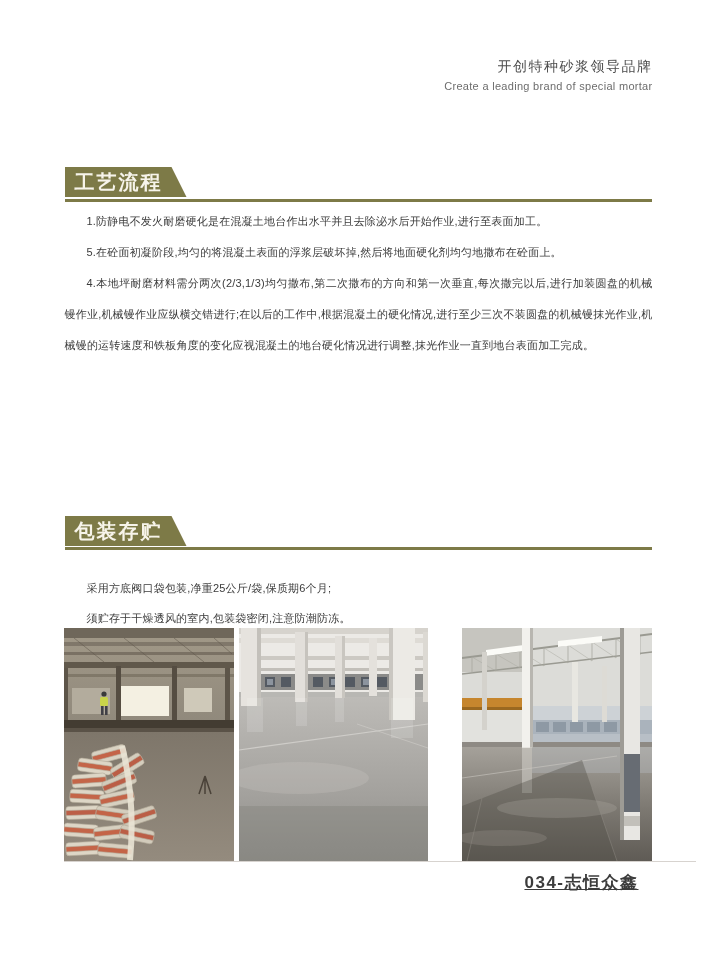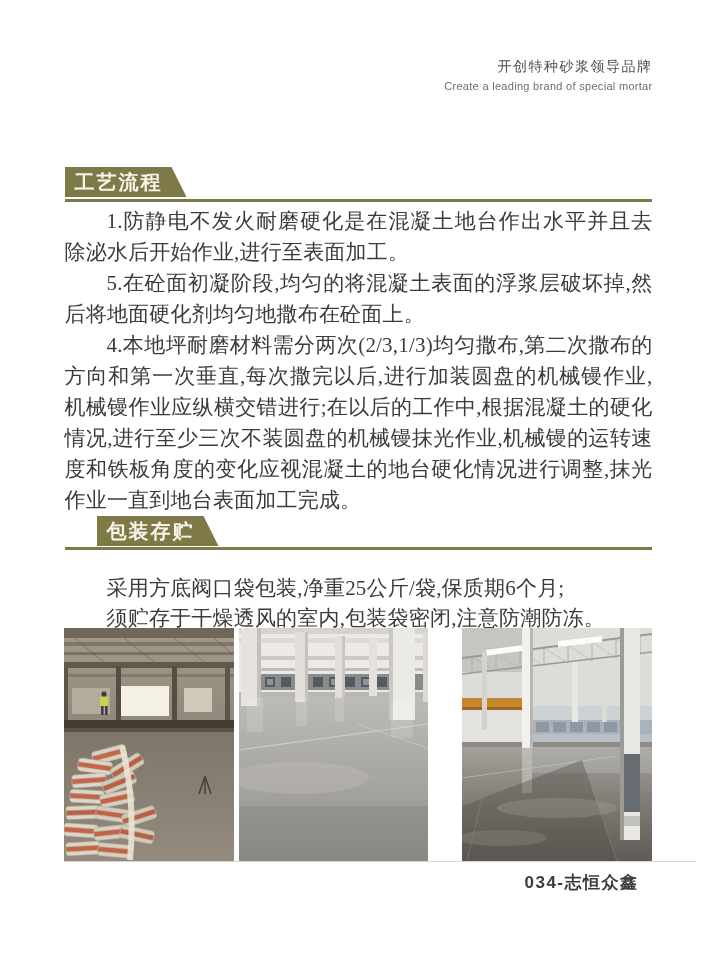--- a/index.html
+++ b/index.html
@@ -21,48 +21,48 @@
     padding:0 24px 13px 10px; background:var(--accent,#7d7a47);
     color:#f7f4ea; font-size:20px; font-weight:bold; letter-spacing:2px;
     clip-path:polygon(0 0, calc(100% - 15px) 0, 100% 100%, 0 100%);
   }
   .rule {
     position:absolute; left:58px; width:587px; height:3px;
     background:var(--accent,#7d7a47);
   }
   .badge-1 { top:167px; }
   .rule-1  { top:199px; }
-  .badge-2 { top:516px;margin-left:32px; }
+  .badge-2 { top:516px; }
   .rule-2  { top:547px; }
 
   
   .paras { position:absolute; left:58px; width:588px; color:#3b3b3b; }
   .paras p {
-    font-size:21px; line-height:31px; text-indent:2em;
-    text-align:justify; letter-spacing:.2px;font-family:Liberation Serif, serif;
+    font-size:11px; line-height:31px; text-indent:2em;
+    text-align:justify; letter-spacing:.2px;
   }
   .paras-1 { top:206px; }
   .paras-2 { top:554px;margin-top:19px; }
   .paras-2 p { line-height:30px; }
 
   
   .photo { position:absolute; top:628px; height:233px; display:block; }
   .photo svg { display:block; width:100%; height:100%; }
   .photo-1 { left:57px;  width:170px; }
   .photo-2 { left:232px; width:189px; }
   .photo-3 { left:455px; width:190px; }
 
   
   .footer-rule {
     position:absolute; top:861px; left:57px; width:645px; height:1px;
     background:#d7d3cf;
   }
   .page-label {
     position:absolute; top:871px; right:57px;
-    font-size:17px; font-weight:bold; color:#3c3c3c; letter-spacing:1.5px;
+    font-size:17px; font-weight:bold; color:#3c3c3c; letter-spacing:1.5px;text-decoration:underline;
   }
 </style>
 </head>
 <body>
 
 <div class="page">
 
   <div class="slogan">
     <div class="zh">开创特种砂浆领导品牌</div>
     <div class="en">Create a leading brand of special mortar</div>

